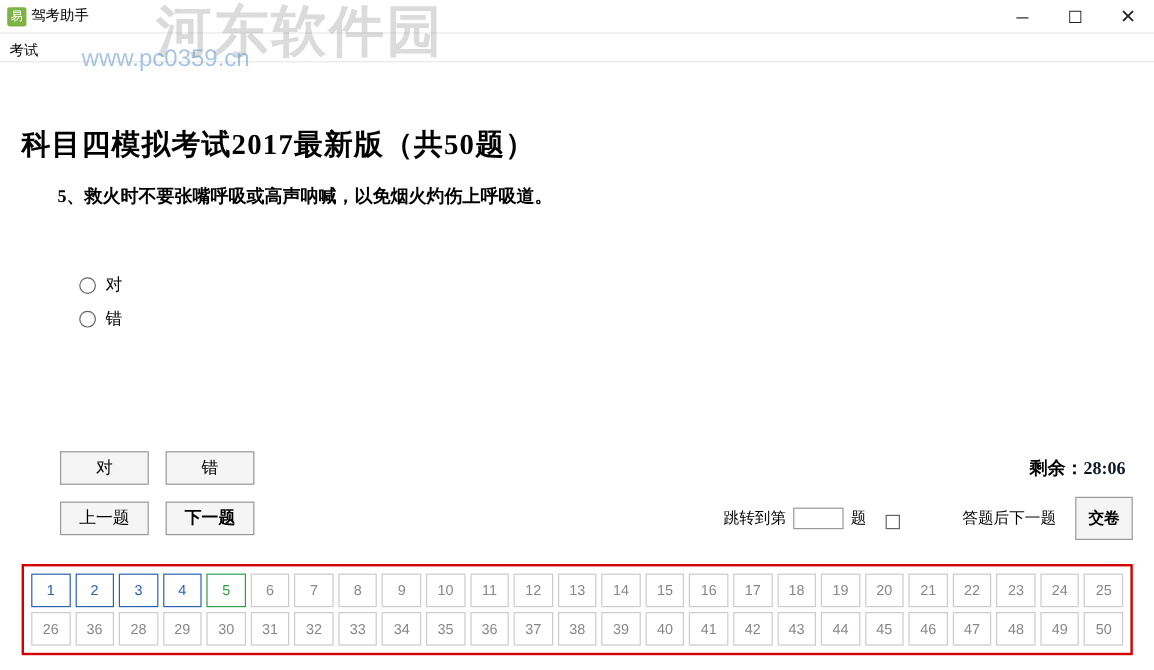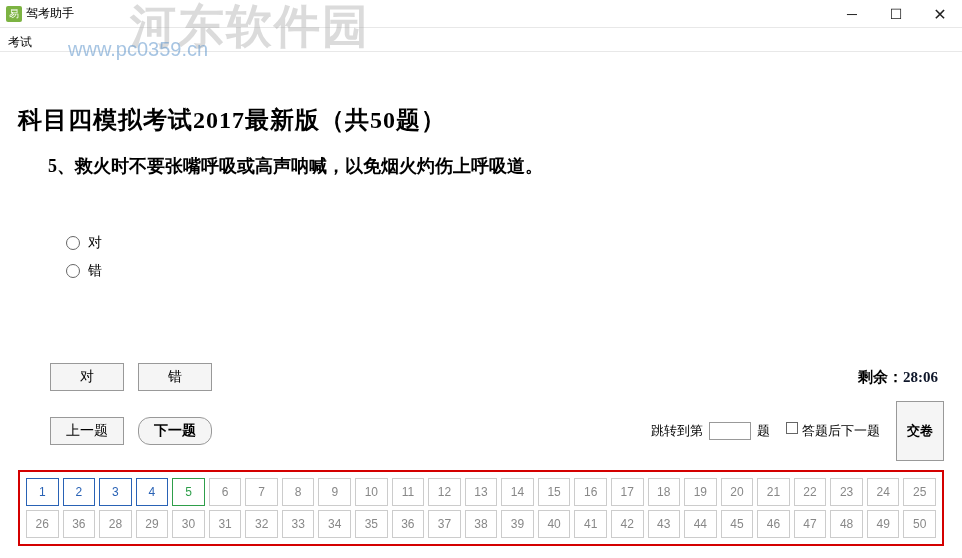--- a/index.html
+++ b/index.html
@@ -83,21 +83,21 @@
     }
     .exam-title {
       font-size: 24px;
       font-weight: bold;
       font-family: SimSun, serif;
       letter-spacing: 1px;
       margin-bottom: 18px;
       margin-top: 38px;
     }
     .question {
-      font-size: 18px;
+      font-size: 15px;
       font-weight: bold;
       margin-left: 30px;
       margin-bottom: 56px;
       font-family: SimSun, serif;
     }
     .options {
       margin-left: 48px;
     }
     .option-row {
       display: flex;
@@ -138,46 +138,46 @@
       margin-left: auto;
       font-size: 15px;
       font-family: SimSun, serif;
       margin-right: 6px;
     }
     .timer-label { font-weight: bold; }
     .timer-val { color: #0f172a; font-weight: bold; }
     .btn-row2 {
       display: flex;
       align-items: center;
-      margin-bottom: 9px;
+      margin-bottom: 20px;
       margin-left: 32px;
       font-size: 13px;
     }
-    .btn.bold { font-weight: bold; border-radius: 12px; }
+    .btn.bold { font-weight: bold; }
     .jump-area {
       margin-left: auto;
       display: flex;
       align-items: center;
       gap: 6px;
       font-family: SimSun, serif;
     }
     .jump-input {
       width: 42px; height: 18px;
       border: 1px solid #999;
     }
     .chk {
       width: 12px; height: 12px;
       border: 1px solid #666;
       display: inline-block;
       margin-right: 4px;
     }
     .submit-btn {
       border: 1px solid #999;
       background: #f5f5f5;
-      padding: 20px 10px;
+      padding: 8px 10px;
       font-weight: bold;
       margin-left: 10px;
       cursor: pointer;
       font-family: SimSun, serif;
     }
     .grid-wrap {
       border: 2px solid #d40000;
       padding: 6px;
     }
     .num-grid {
@@ -250,21 +250,21 @@
       <span class="timer-label">剩余：</span><span class="timer-val">28:06</span>
     </div>
   </div>
   <div class="btn-row2">
     <div class="btn">上一题</div>
     <div class="btn bold">下一题</div>
     <div class="jump-area">
       <span>跳转到第</span>
       <span class="jump-input"></span>
       <span>题</span>
-      <span style="margin-left:10px; display:flex; align-items:flex-start;">
+      <span style="margin-left:10px; display:flex; align-items:flex-end;gap:48px;">
         <span class="chk"></span>
         <span>答题后下一题</span>
       </span>
       <div class="submit-btn">交卷</div>
     </div>
   </div>
   <div class="grid-wrap">
     <div class="num-grid" id="num-grid">
         <div class="num-cell answered">1</div>
         <div class="num-cell answered">2</div>

